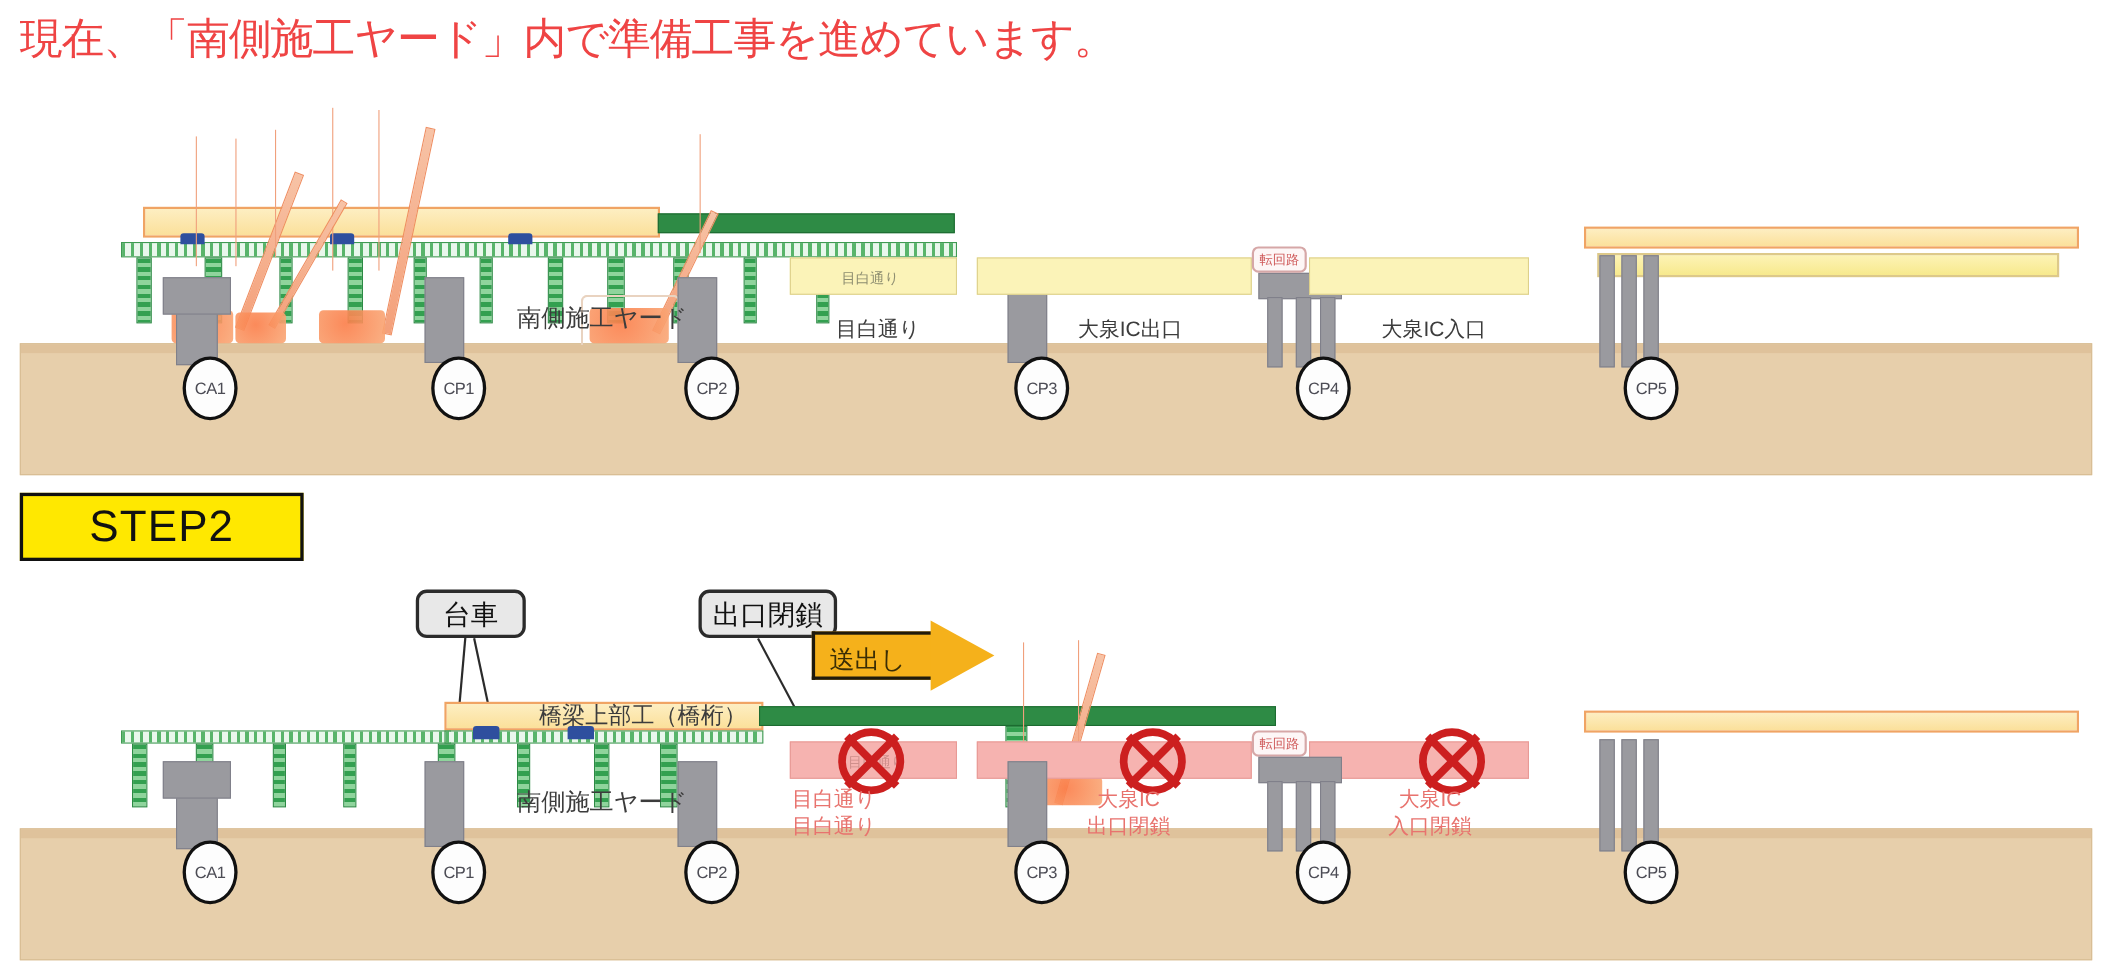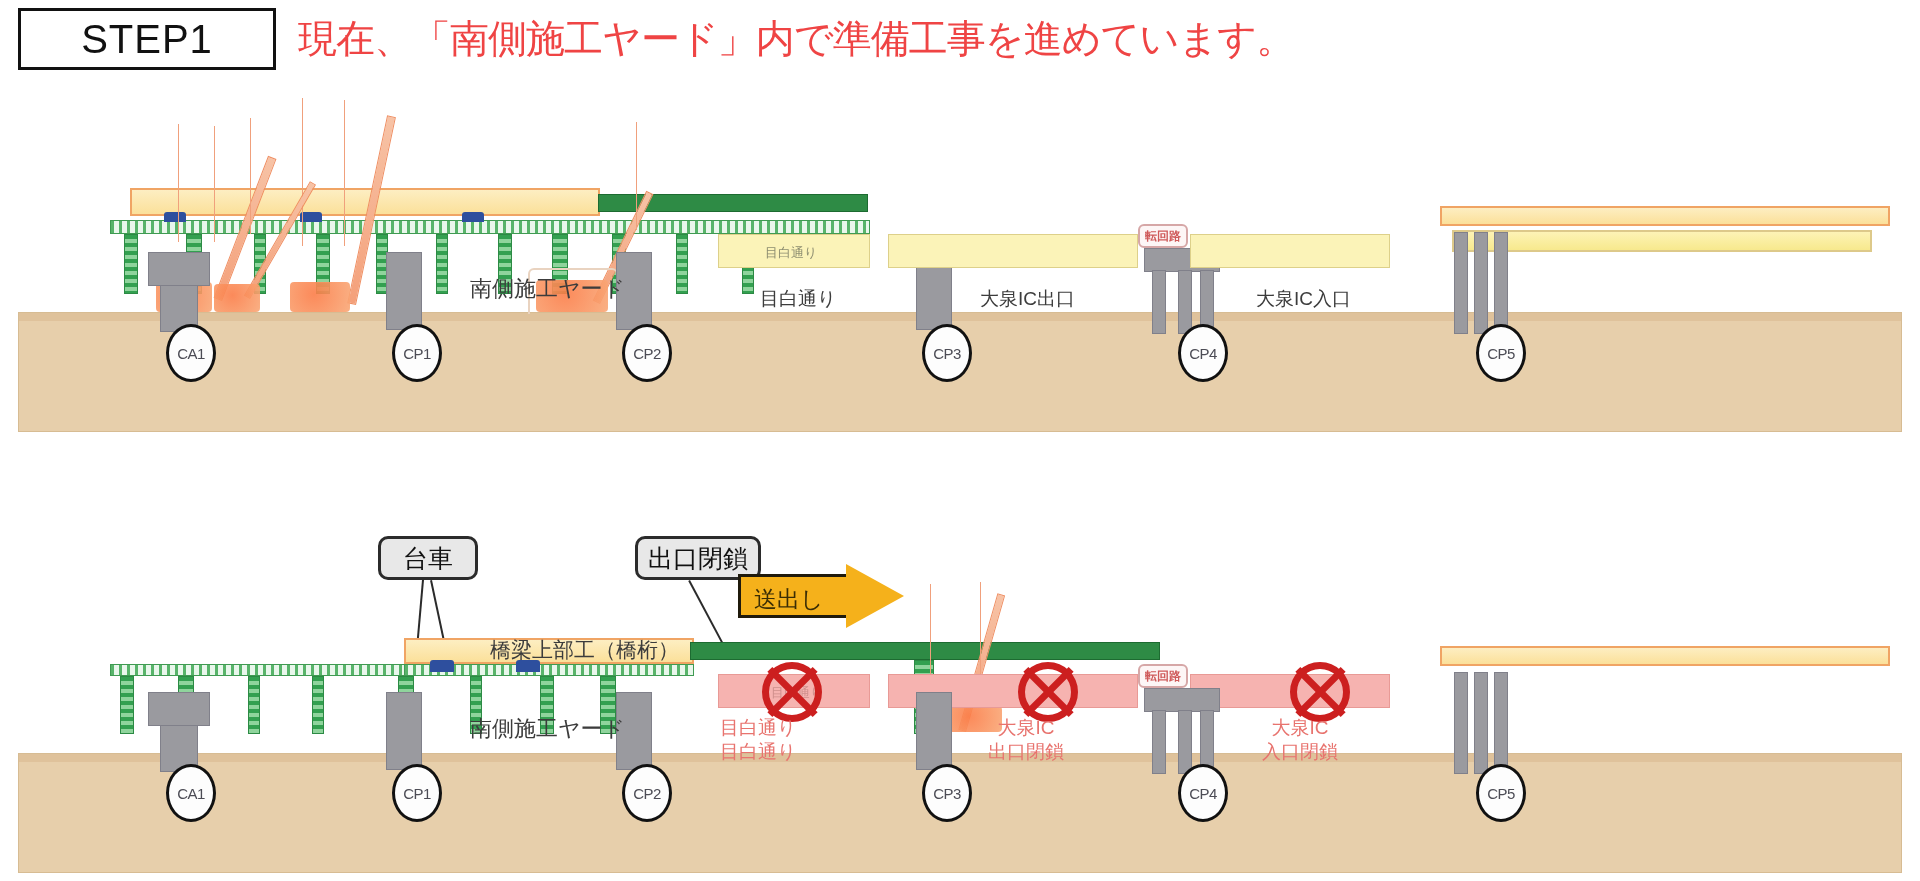--- a/index.html
+++ b/index.html
@@ -110,31 +110,30 @@
   .noentry{position:absolute;width:60px;height:60px;}
   .noentry .ne-circle{position:absolute;inset:0;border:7px solid #cc1f1f;border-radius:50%;box-sizing:border-box;}
   .noentry .ne-bar{position:absolute;left:50%;top:-2px;width:7px;height:64px;margin-left:-3.5px;
     background:#cc1f1f;}
   .noentry .ne-bar.b1{transform:rotate(45deg);}
   .noentry .ne-bar.b2{transform:rotate(-45deg);}
 
   .turn-box{
     position:absolute;box-sizing:border-box;background:#fdf6f6;border:2px solid #d6a7a7;
     border-radius:6px;display:flex;align-items:center;justify-content:center;
-    font-size:12px;color:#cf5a5a;white-space:nowrap;font-weight:bold;
+    font-size:12px;color:#cf5a5a;white-space:nowrap;
   }
   .yard-fence{position:absolute;border:2px solid #e9d3c0;border-bottom:none;border-radius:6px 6px 0 0;}
 </style>
 </head>
 <body>
 
 <div class="step-section" id="step1-section">
 
   <div class="step-header" id="step1-header">
-    <div class="step-badge">STEP1</div>
     <div class="step-caption">現在、「南側施工ヤード」内で準備工事を進めています。</div>
   </div>
 
   <div class="scene" id="step1-scene">
 
     <div class="ground">
       <div class="ground-top-shade"></div>
     </div>
 
     <div class="deck-orange" style="left:1440px;top:122px;width:450px;height:20px;"></div>
@@ -214,20 +213,21 @@
     <div class="pier-label" style="left:622px;top:240px;">CP2</div>
     <div class="pier-label" style="left:922px;top:240px;">CP3</div>
     <div class="pier-label" style="left:1178px;top:240px;">CP4</div>
     <div class="pier-label" style="left:1476px;top:240px;">CP5</div>
   </div>
 </div>
 
 <div class="step-section" id="step2-section">
 
   <div class="step-header" id="step2-header">
+    <div class="step-badge yellow">STEP2</div>
   </div>
 
   <div class="scene" id="step2-scene">
 
     <div class="ground">
       <div class="ground-top-shade"></div>
     </div>
 
     <div class="callout" style="left:378px;top:12px;width:100px;height:44px;">台車</div>
     <div class="callout" style="left:635px;top:12px;width:126px;height:44px;">出口閉鎖</div>

